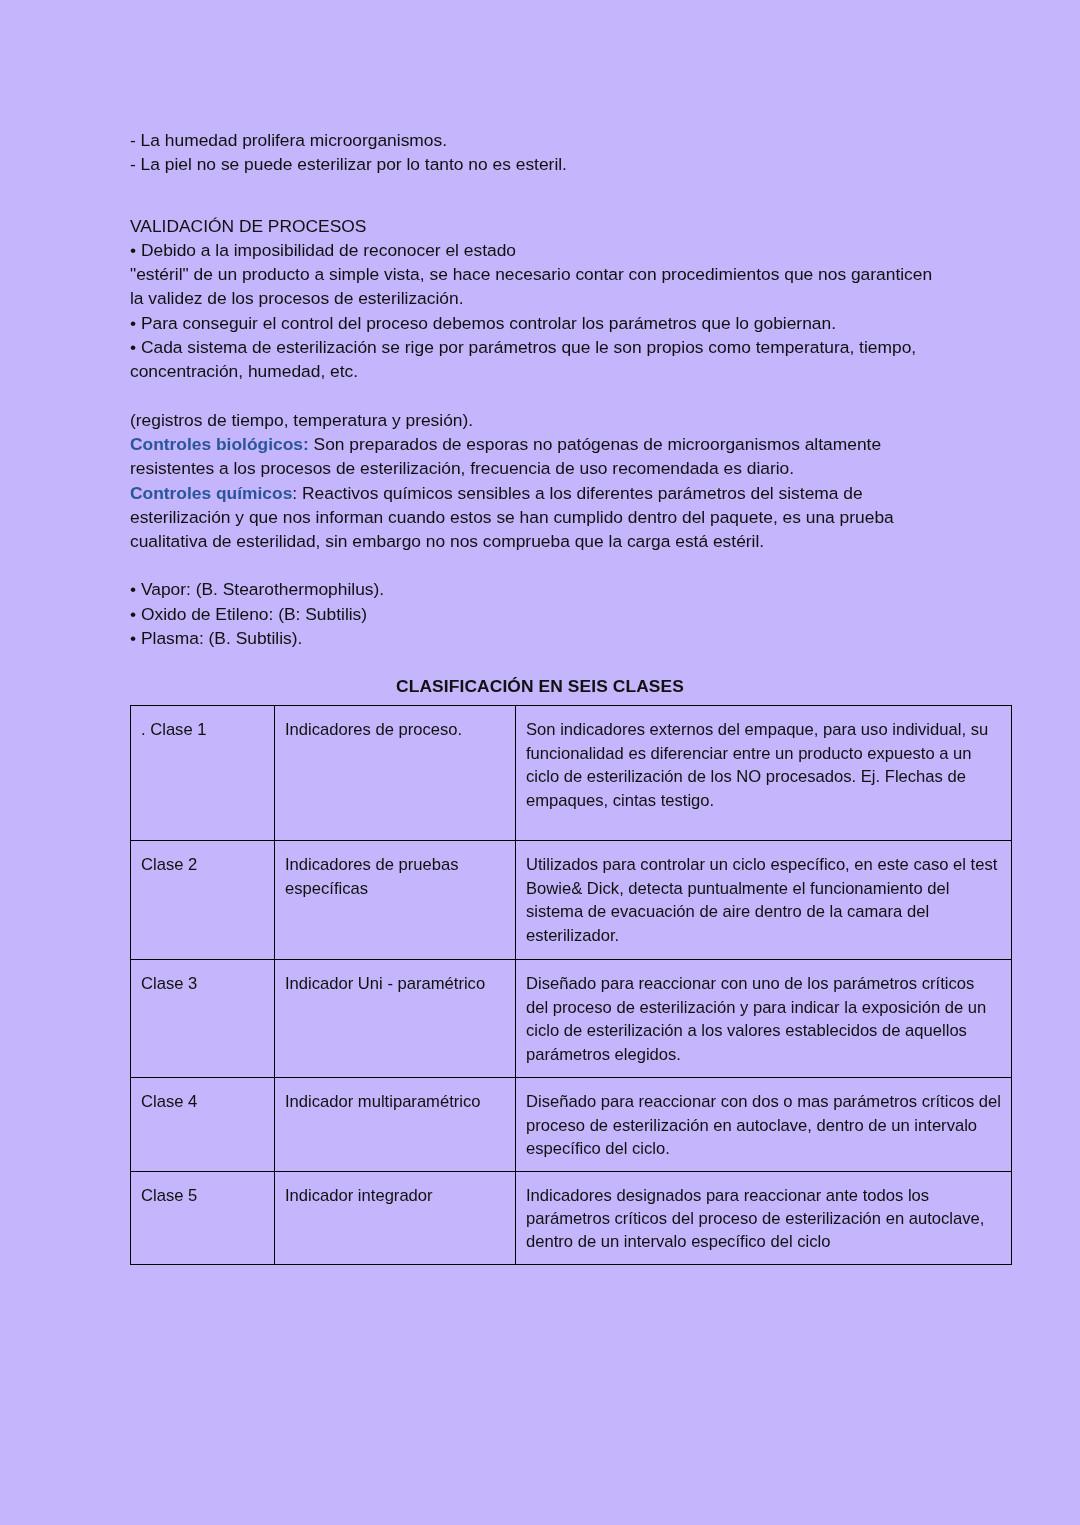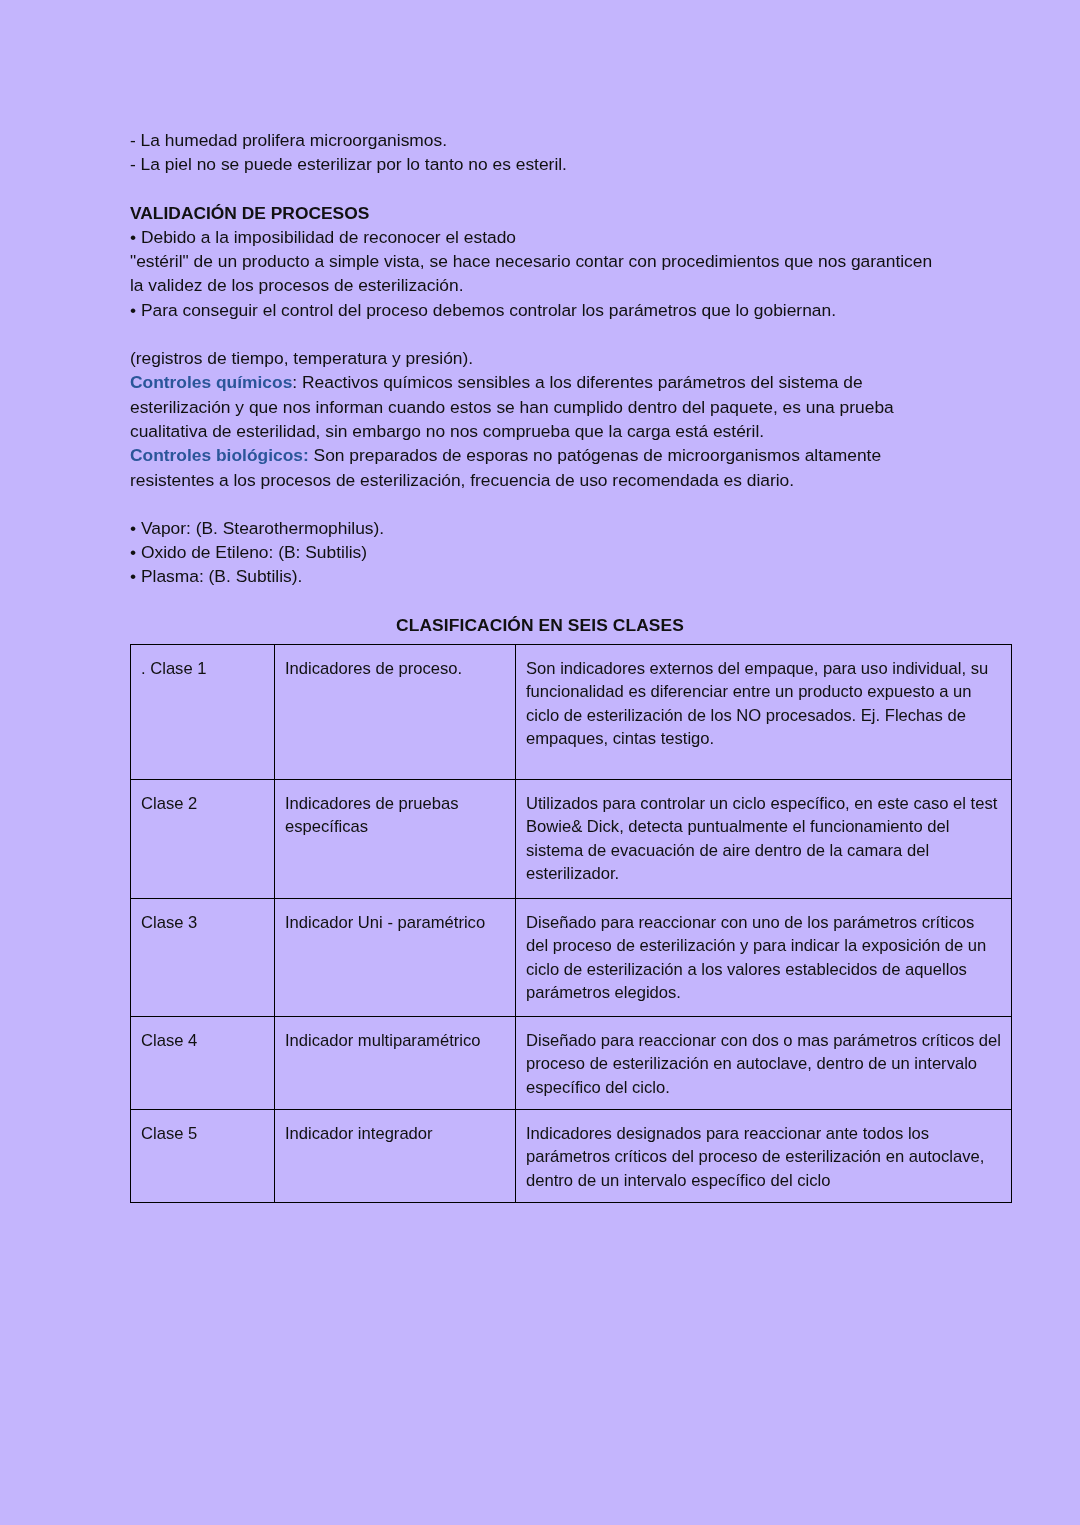--- a/index.html
+++ b/index.html
@@ -36,21 +36,22 @@
     line-height: 24.3px;
     color: #111111;
     white-space: pre-wrap;
   }
   .para {
     font-size: 17.4px;
     line-height: 24.3px;
     color: #111111;
   }
   .bold {
-    font-weight: bold;
+    font-weight: normal;
+    margin-top: 13px;
   }
   .blue {
     color: #2a5699;
     font-weight: bold;
   }
   .spacer-md { height: 24px; }
   .spacer-lg { height: 26px; }
 
   .table-title {
     text-align: center;
@@ -96,35 +97,36 @@
     <div class="line">- La humedad prolifera microorganismos.</div>
     <div class="line">- La piel no se puede esterilizar por lo tanto no es esteril.</div>
 
     <div class="spacer-md"></div>
 
     <div class="line bold">VALIDACIÓN DE PROCESOS</div>
 
     <div class="para">• Debido a la imposibilidad de reconocer el estado</div>
     <div class="para">"estéril" de un producto a simple vista, se hace necesario contar con procedimientos que nos garanticen la validez de los procesos de esterilización.</div>
     <div class="para">• Para conseguir el control del proceso debemos controlar los parámetros que lo gobiernan.</div>
+    <div class="para">• Cada sistema de esterilización se rige por parámetros que le son propios como temperatura, tiempo, concentración, humedad, etc.</div>
 
     <div class="spacer-md"></div>
 
 
 
     <div class="para">
       <span>(registros de tiempo, temperatura y presión).</span>
     </div>
 
     <div class="para">
-      <span class="blue">Controles químicos</span><span>: Reactivos químicos sensibles a los diferentes parámetros del sistema de esterilización y que nos informan cuando estos se han cumplido dentro del paquete, es una prueba cualitativa de esterilidad, sin embargo no nos comprueba que la carga está estéril.</span>
+      <span class="blue">Controles biológicos:</span><span> Son preparados de esporas no patógenas de microorganismos altamente resistentes a los procesos de esterilización, frecuencia de uso recomendada es diario.</span>
     </div>
 
     <div class="para">
-      <span class="blue">Controles biológicos:</span><span> Son preparados de esporas no patógenas de microorganismos altamente resistentes a los procesos de esterilización, frecuencia de uso recomendada es diario.</span>
+      <span class="blue">Controles químicos</span><span>: Reactivos químicos sensibles a los diferentes parámetros del sistema de esterilización y que nos informan cuando estos se han cumplido dentro del paquete, es una prueba cualitativa de esterilidad, sin embargo no nos comprueba que la carga está estéril.</span>
     </div>
 
     <div class="spacer-md"></div>
 
     <div class="line">• Vapor: (B. Stearothermophilus).</div>
     <div class="line">• Oxido de Etileno: (B: Subtilis)</div>
     <div class="line">• Plasma: (B. Subtilis).</div>
 
     <div class="spacer-lg"></div>
 

